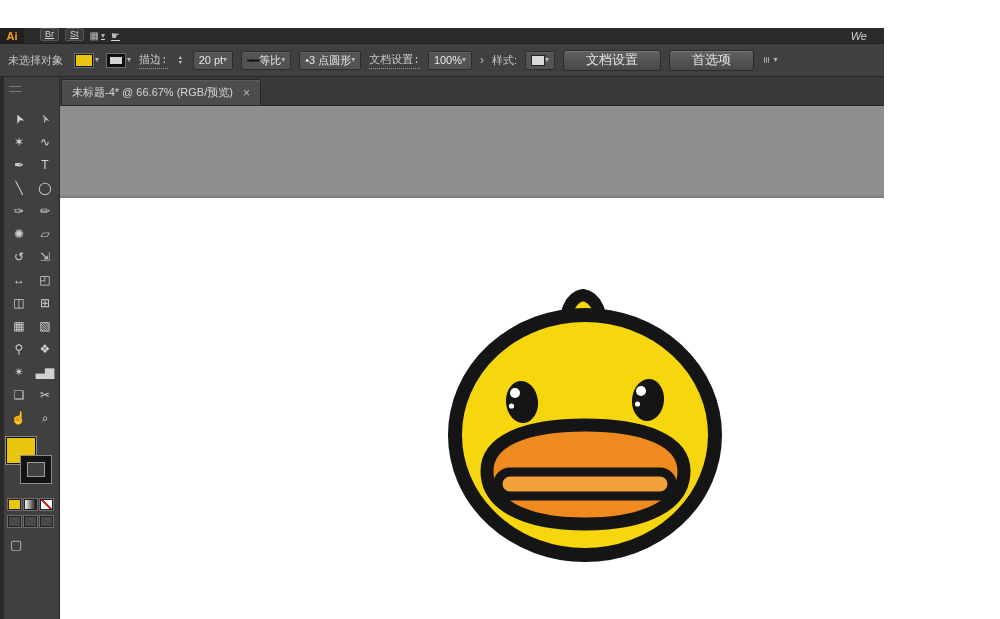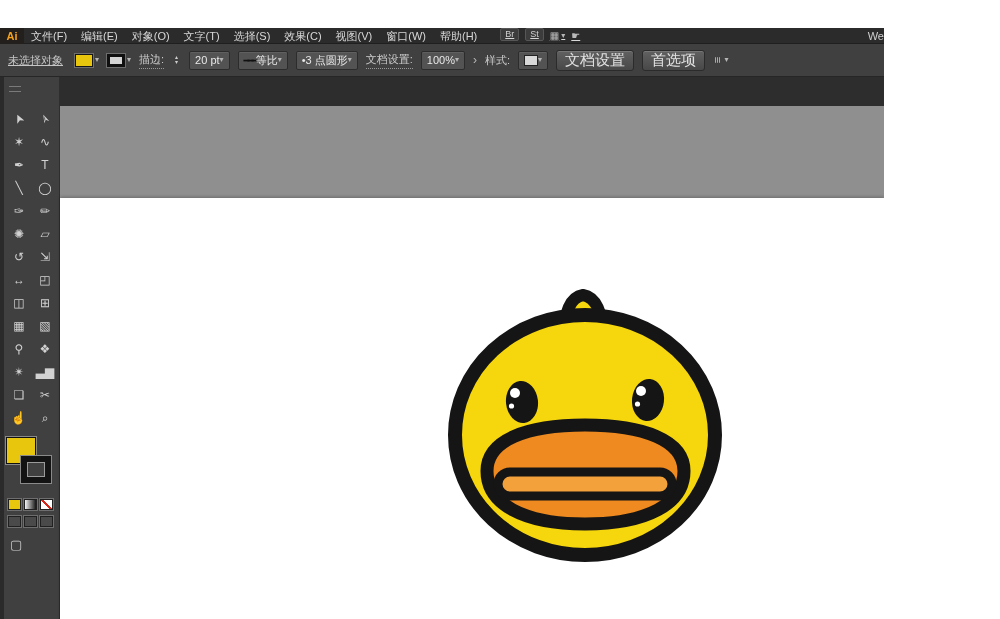--- a/index.html
+++ b/index.html
@@ -10,42 +10,42 @@
   
   .menubar { height:16px; background:#2b2b2b; display:flex; align-items:center;
     color:#d8d8d8; font-size:11px; line-height:16px; border-bottom:1px solid #1f1f1f; }
   .ai-logo { width:24px; text-align:center; color:#f7a21b; font-weight:bold; font-size:11px; background:#231f1c; height:16px; }
   .menus { display:flex; }
   .menu-item { padding:0 7px; white-space:nowrap; }
   .mb-right { display:flex; gap:6px; margin-left:16px;text-decoration:underline; }
   .mb-chip { background:#3c3c3c; border:1px solid #565656; color:#cfcfcf; font-size:9px;
     height:13px; padding:0 4px; border-radius:2px; line-height:11px; }
   .mb-ico { color:#b9b9b9; font-size:10px; display:inline-flex; align-items:center; gap:2px; }
-  .mb-partial { margin-left:auto; color:#cfcfcf; padding-right:0; }
+  .mb-partial { margin-left:auto; color:#cfcfcf; padding-right:17px;font-style:italic; }
 
   
   .controlbar { height:33px; background:#404040; border-bottom:1px solid #262626;
     display:flex; align-items:center; gap:8px; padding:0 8px; color:#cbcbcb; font-size:11px; }
-  .cb-status { color:#c6c6c6; margin-right:4px; white-space:nowrap;text-decoration:underline; }
+  .cb-status { color:#c6c6c6; margin-right:4px; white-space:nowrap; }
   .cb-swatchbox { display:inline-flex; align-items:center; gap:2px; }
   .fillsw { width:18px; height:13px; background:var(--fill-yellow,#e9c60e); border:1px solid #161616; box-shadow:0 0 0 1px #6d6d6d; }
   .strokesw { width:18px; height:13px; border:3px solid #101010; background:#d4d4d4; box-shadow:0 0 0 1px #6d6d6d; }
   .chev { font-size:8px; color:#b5b5b5; line-height:1; }
   .chev-right { font-size:12px; color:#b5b5b5; }
   .cb-label { white-space:nowrap; }
-  .dotted { border-bottom:1px dotted #999; padding-bottom:1px; }
+  .dotted { border-bottom:1px dotted #999; padding-bottom:1px;font-family:Liberation Mono, monospace; }
   .stepper { display:inline-flex; flex-direction:column; width:9px; font-size:6px;
     line-height:5px; color:#ccc; text-align:center; }
   .field { background:#535353; border:1px solid #2c2c2c; box-shadow:inset 0 1px 0 rgba(255,255,255,.08);
     height:19px; display:inline-flex; align-items:center; padding:0 5px;
     border-radius:2px; color:#e8e8e8; white-space:nowrap; }
   .line-preview { letter-spacing:-2px; color:#111; font-size:10px; }
   .style-sw { width:14px; height:11px; background:#d9d9d9; border:1px solid #222; }
   .cb-btn { background:linear-gradient(#616161,#484848); border:1px solid #2b2b2b; border-radius:3px;
-    color:#e2e2e2; font-size:15px; height:21px; padding:0 8px;
+    color:#e2e2e2; font-size:13px; height:21px; padding:0 22px;
     box-shadow:inset 0 1px 0 rgba(255,255,255,.14); white-space:nowrap; }
   .align-cluster { display:inline-flex; align-items:center; gap:3px; margin-left:2px; }
   .align-ico { display:inline-block; transform:rotate(90deg); color:#c2c2c2; font-size:11px; }
 
   
   .toolbar { position:absolute; left:0; top:49px; bottom:0; width:60px; background:#404040;
     border-left:4px solid #2a2a2a; border-right:1px solid #2e2e2e; }
   .tb-grip { height:30px; position:relative; }
   .tb-grip::after { content:""; position:absolute; left:5px; top:9px; width:12px; height:4px;
     border-top:1px solid #7a7a7a; border-bottom:1px solid #7a7a7a; }
@@ -79,31 +79,20 @@
     box-shadow:0 -1px 3px rgba(0,0,0,.25); }
   .duck { position:absolute; left:355px; top:162px; }
 </style>
 </head>
 <body>
 
 <div class="app">
 
   <header class="menubar">
     <div class="ai-logo">Ai</div>
-    <nav class="menus" id="menu-items">
-        <span class="menu-item">文件(F)</span>
-        <span class="menu-item">编辑(E)</span>
-        <span class="menu-item">对象(O)</span>
-        <span class="menu-item">文字(T)</span>
-        <span class="menu-item">选择(S)</span>
-        <span class="menu-item">效果(C)</span>
-        <span class="menu-item">视图(V)</span>
-        <span class="menu-item">窗口(W)</span>
-        <span class="menu-item">帮助(H)</span>
-      </nav>
     <div class="mb-right">
       <button class="mb-chip">Br</button>
       <button class="mb-chip">St</button>
       <span class="mb-ico">
         <span>▦</span>
         <span class="chev">▾</span>
       </span>
       <span class="mb-ico">☛</span>
     </div>
     <div class="mb-partial">We</div>
@@ -267,20 +256,26 @@
       <span class="mini mode"></span>
       <span class="mini mode"></span>
       <span class="mini mode"></span>
     </div>
     <div class="screen-mode">
       <span>▢</span>
     </div>
   </aside>
 
   <div class="main">
+    <div class="tabbar">
+      <div class="tab">
+        <span class="tab-title">未标题-4* @ 66.67% (RGB/预览)</span>
+        <span class="tab-close">×</span>
+      </div>
+    </div>
     <div class="canvas">
       <div class="artboard"></div>
       <svg class="duck" width="340" height="330" viewBox="0 0 340 330">
         <path d="M150,70 C148,44 156,29 168,27 C180,29 189,44 187,70 Z" stroke-width="12" stroke-linejoin="round" fill="#f6d60c" stroke="#151515"></path>
         <ellipse cx="170" cy="167" rx="130" ry="120" stroke-width="14" fill="#f6d60c" stroke="#151515"></ellipse>
         <path d="M72,203 C72,172 112,157 170,157 C228,157 269,172 269,203 C269,236 232,256 170,256 C108,256 72,236 72,203 Z" stroke-width="13" fill="#ee8a1f" stroke="#151515"></path>
         <rect x="83" y="204" width="174" height="24" rx="12" stroke-width="9" fill="#f3a13a" stroke="#151515"></rect>
         <ellipse cx="107" cy="134" rx="16" ry="21" transform="rotate(-6 107 134)" fill="#151515"></ellipse>
         <ellipse cx="233" cy="132" rx="16" ry="21" transform="rotate(6 233 132)" fill="#151515"></ellipse>
         <circle cx="100" cy="125" r="5" fill="#ffffff"></circle>

